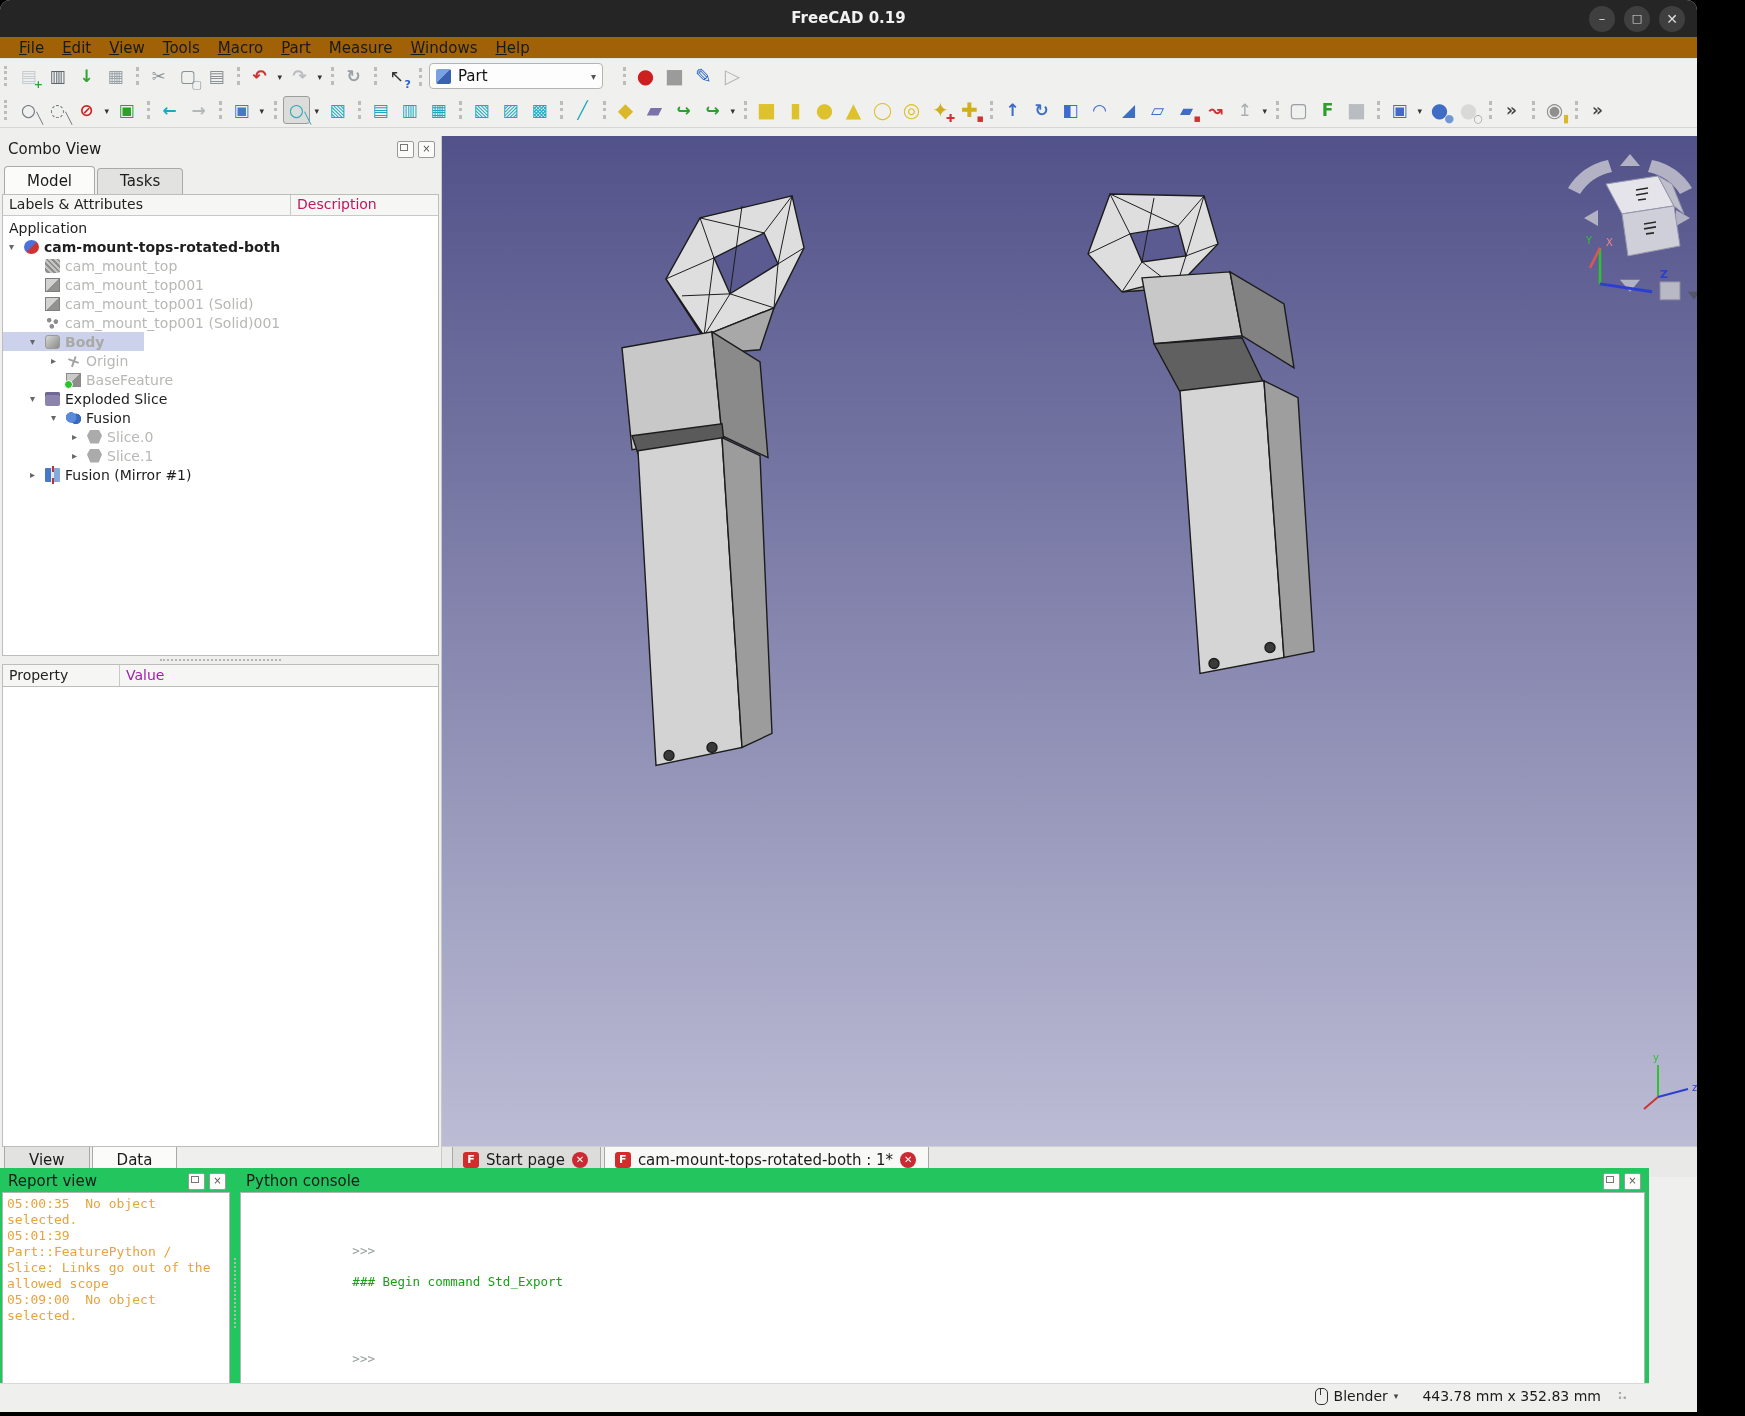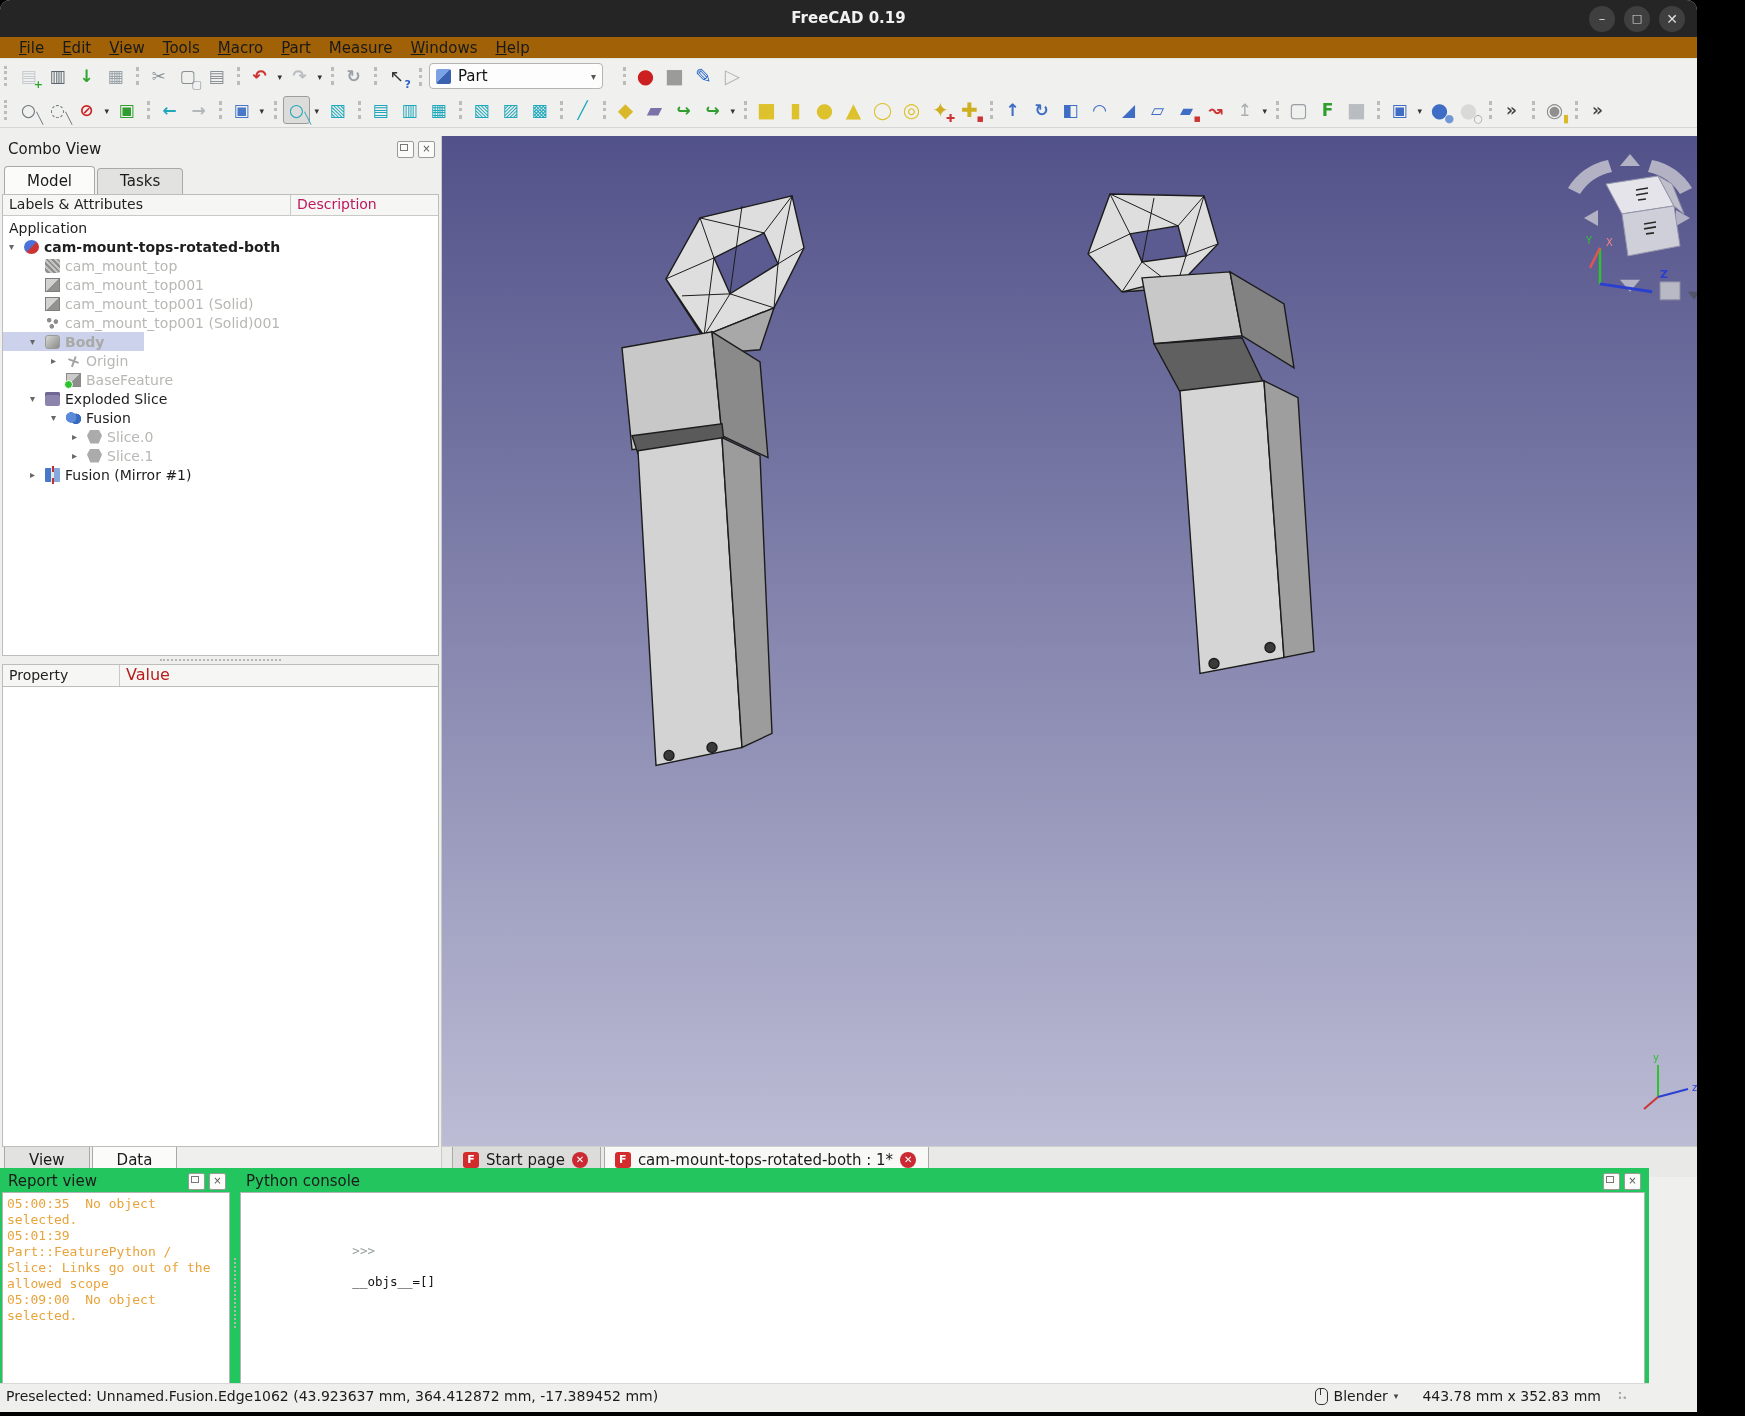--- a/index.html
+++ b/index.html
@@ -79,21 +79,21 @@
   .fusion-icon{background:
     radial-gradient(circle at 34% 46%,#5a8ad8 5px,transparent 5.6px),
     radial-gradient(circle at 66% 56%,#3a6ac0 5px,transparent 5.6px);}
   .slice-icon{background:#ababab;clip-path:polygon(22% 0,78% 0,100% 42%,78% 100%,22% 100%,0 42%);}
   .mirror-icon{background:linear-gradient(90deg,#4a78c8 40%,#e8e8e8 40% 60%,#86aade 60%);position:relative;border-radius:1px;}
   .mirror-icon::before{content:"";position:absolute;left:46%;top:-2px;bottom:-2px;border-left:2px dashed #c03030;}
   #tree-splitter{height:8px;position:relative;}
   #tree-splitter::before{content:"";position:absolute;left:160px;right:160px;top:3px;border-top:2px dotted #b5b5b3;}
   #prop-colhdr{height:21px;display:flex;background:#f6f6f5;border:1px solid #bdbdbb;margin:0 2px;}
   #prop-colhdr .col1{width:110px;border-right:1px solid #c9c9c7;padding-left:6px;font-size:14px;color:#222;line-height:20px;}
-  #prop-colhdr .col2{flex:1;padding-left:6px;font-size:16px;color:#b91c1c;line-height:20px;}
+  #prop-colhdr .col2{flex:1;padding-left:6px;font-size:14px;color:#a21caf;line-height:20px;}
   #prop-box{flex:1;background:#ffffff;border:1px solid #bdbdbb;border-top:none;margin:0 2px;}
   #left-bottom-tabs{height:30px;display:flex;align-items:flex-start;padding-left:4px;}
   .btab{padding:4px 24px 3px 24px;font-size:15px;color:#1b1b1b;background:#e2e2e0;border:1px solid #a9a9a7;
     border-top:none;border-radius:0 0 4px 4px;margin-right:2px;}
   .btab.active{background:#fbfbfa;}
   
   #viewport{flex:1;display:flex;flex-direction:column;min-width:0;}
   #vp-canvas{width:100%;height:1011px;display:block;}
   #mdi-tabbar{height:30px;background:#e9e9e7;display:flex;align-items:flex-start;padding-left:10px;border-top:1px solid #cfcfcd;}
   .mdi-tab{display:flex;align-items:center;gap:7px;padding:4px 12px 4px 10px;font-size:15px;color:#1b1b1b;
@@ -768,35 +768,41 @@
     <div id="python-panel">
       <div id="python-header">
         <span>Python console</span>
         <span class="hdr-btns">
           <span class="hbtn float-btn"></span>
           <span class="hbtn">×</span>
         </span>
       </div>
       <div id="python-box">
 
+          <div class="pc-line">
+            
+          
+              <span class="seg p">&gt;&gt;&gt; </span>
+            
+              <span class="seg g">### Begin command Std_Export</span>
+            </div>
 
           <div class="pc-line">
             
           
               <span class="seg p">&gt;&gt;&gt; </span>
             
               <span class="seg k">__objs__=[]</span>
             </div>
 
         </div>
     </div>
   </div>
 
   <div id="statusbar">
-    <span>Preselected: Unnamed.Fusion.Edge1062 (43.923637 mm, 364.412872 mm, -17.389452 mm)</span>
     <span id="status-right">
       <span class="mouse-icon"></span>
       <span>Blender</span>
       <span class="nav-caret">▾</span>
       <span id="dim-text">443.78 mm x 352.83 mm</span>
       <span id="resize-grip"></span>
     </span>
   </div>
 
 </div>

